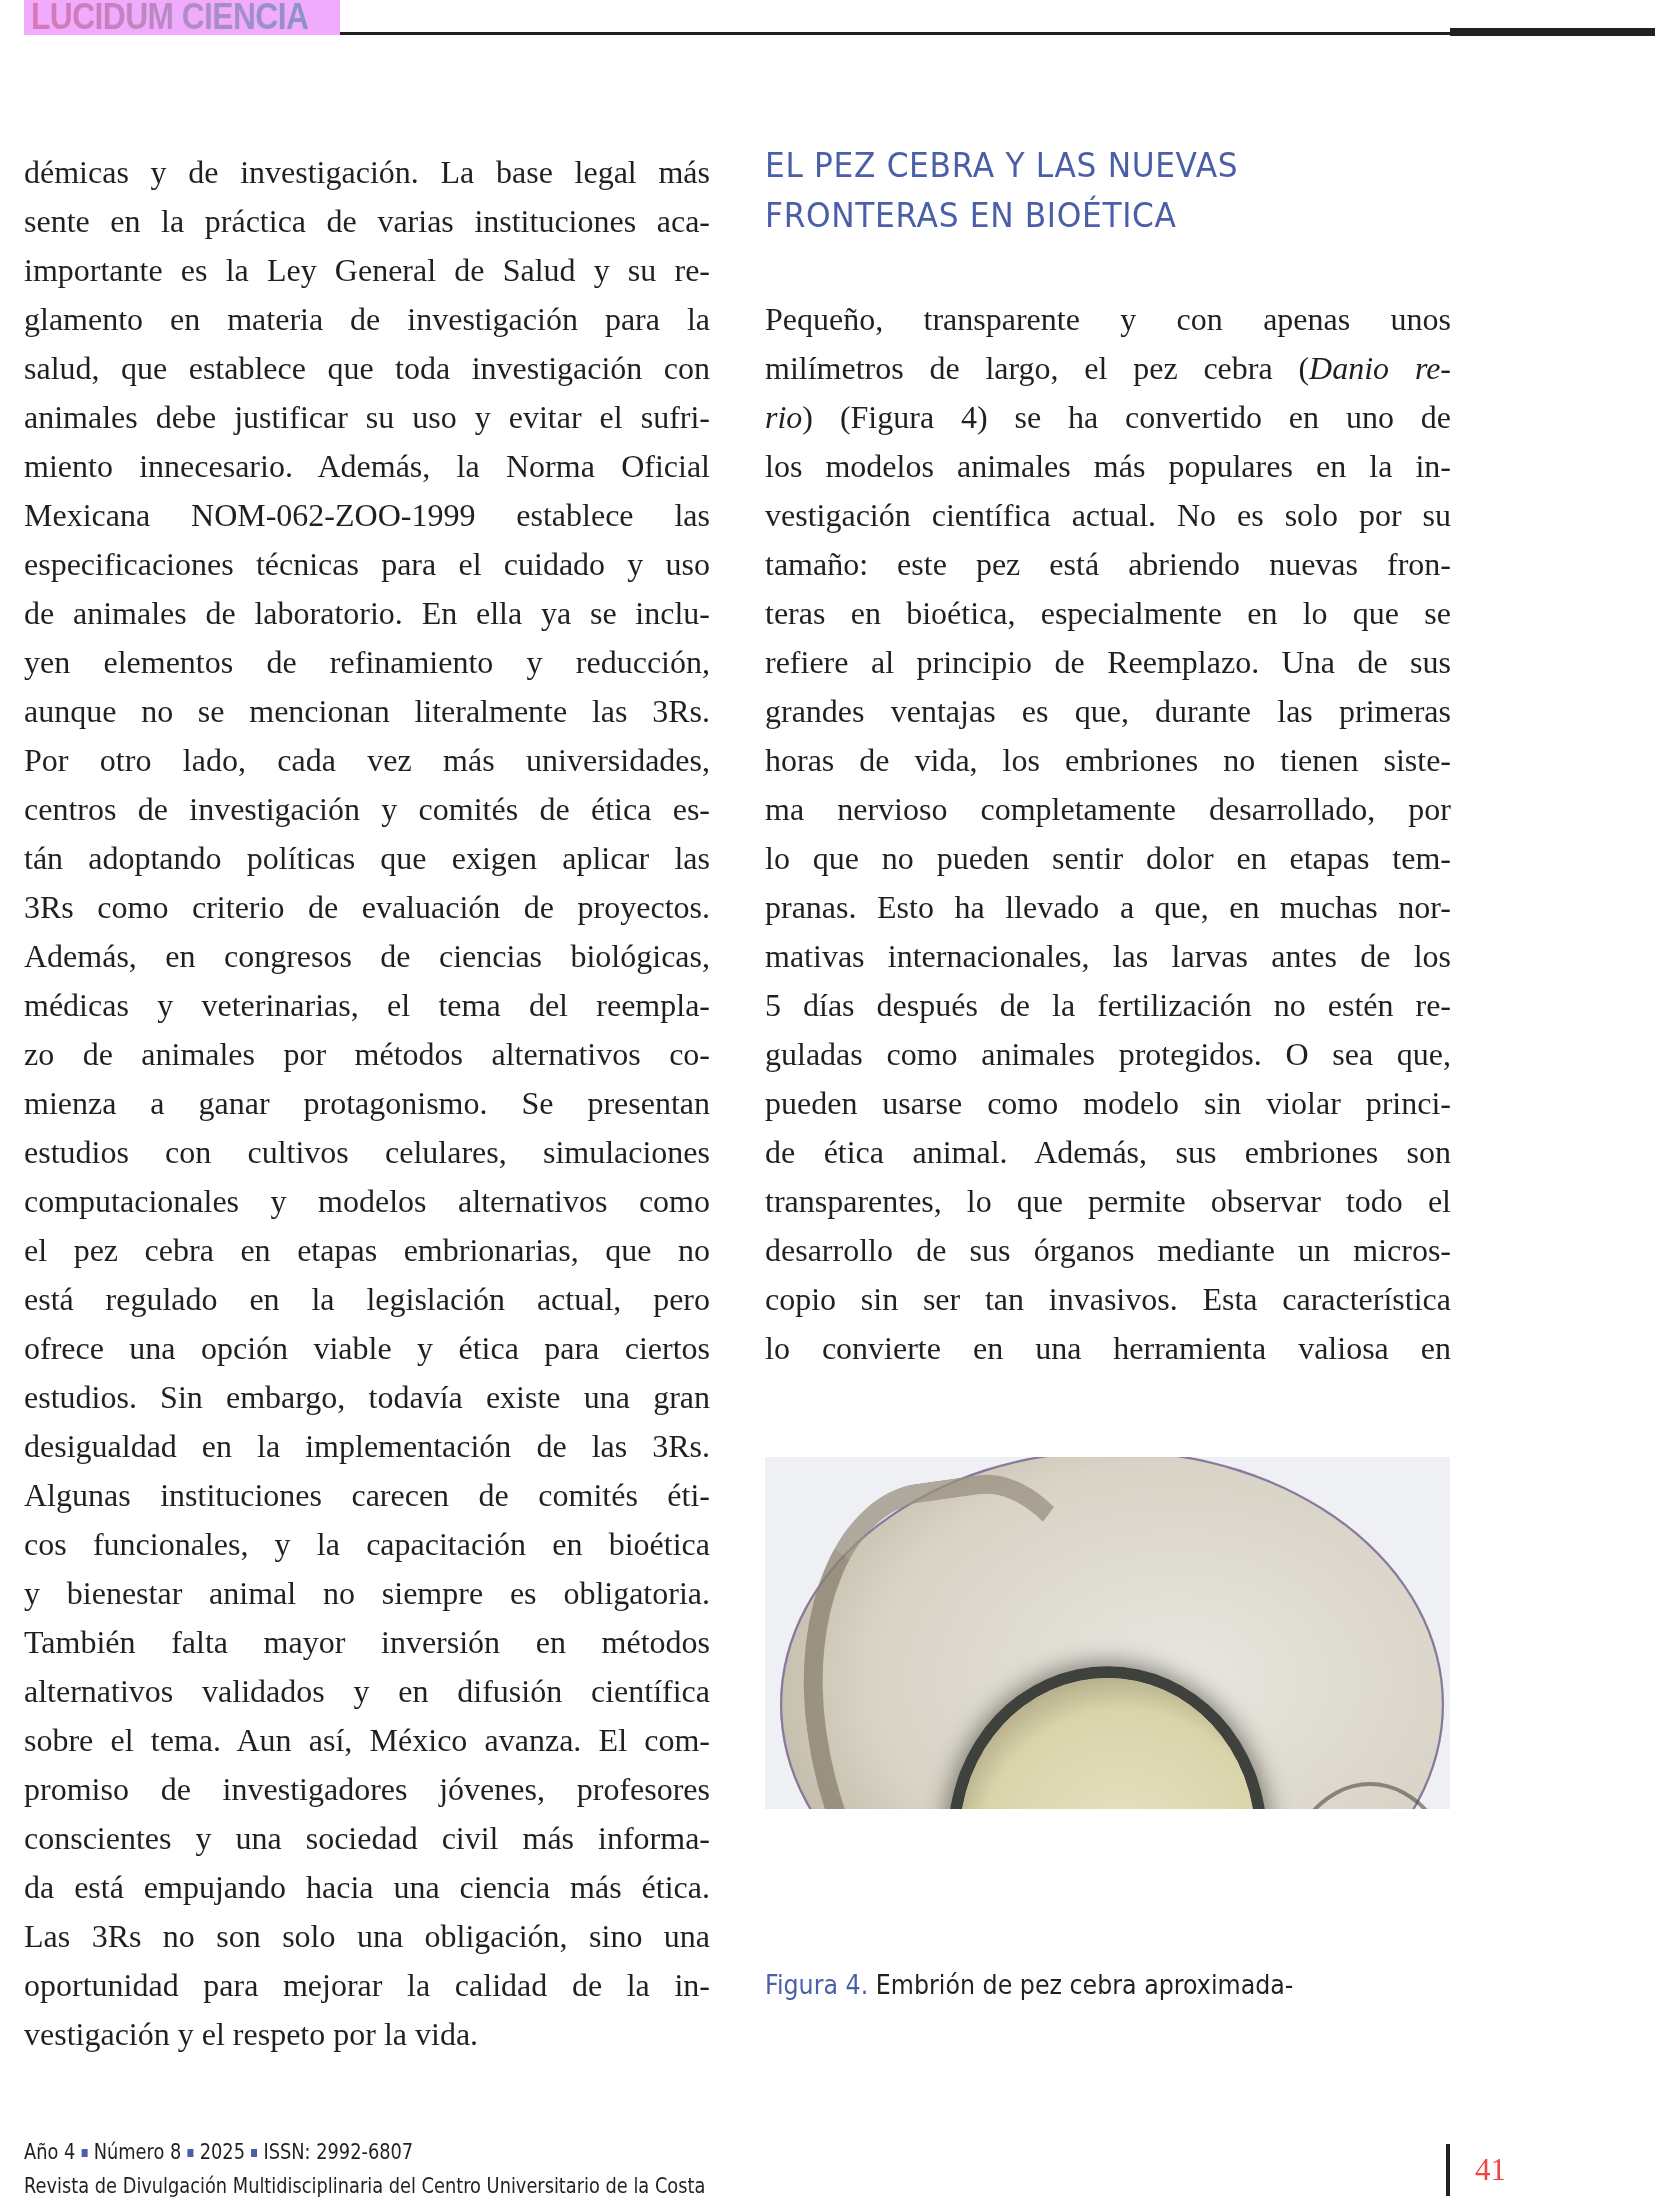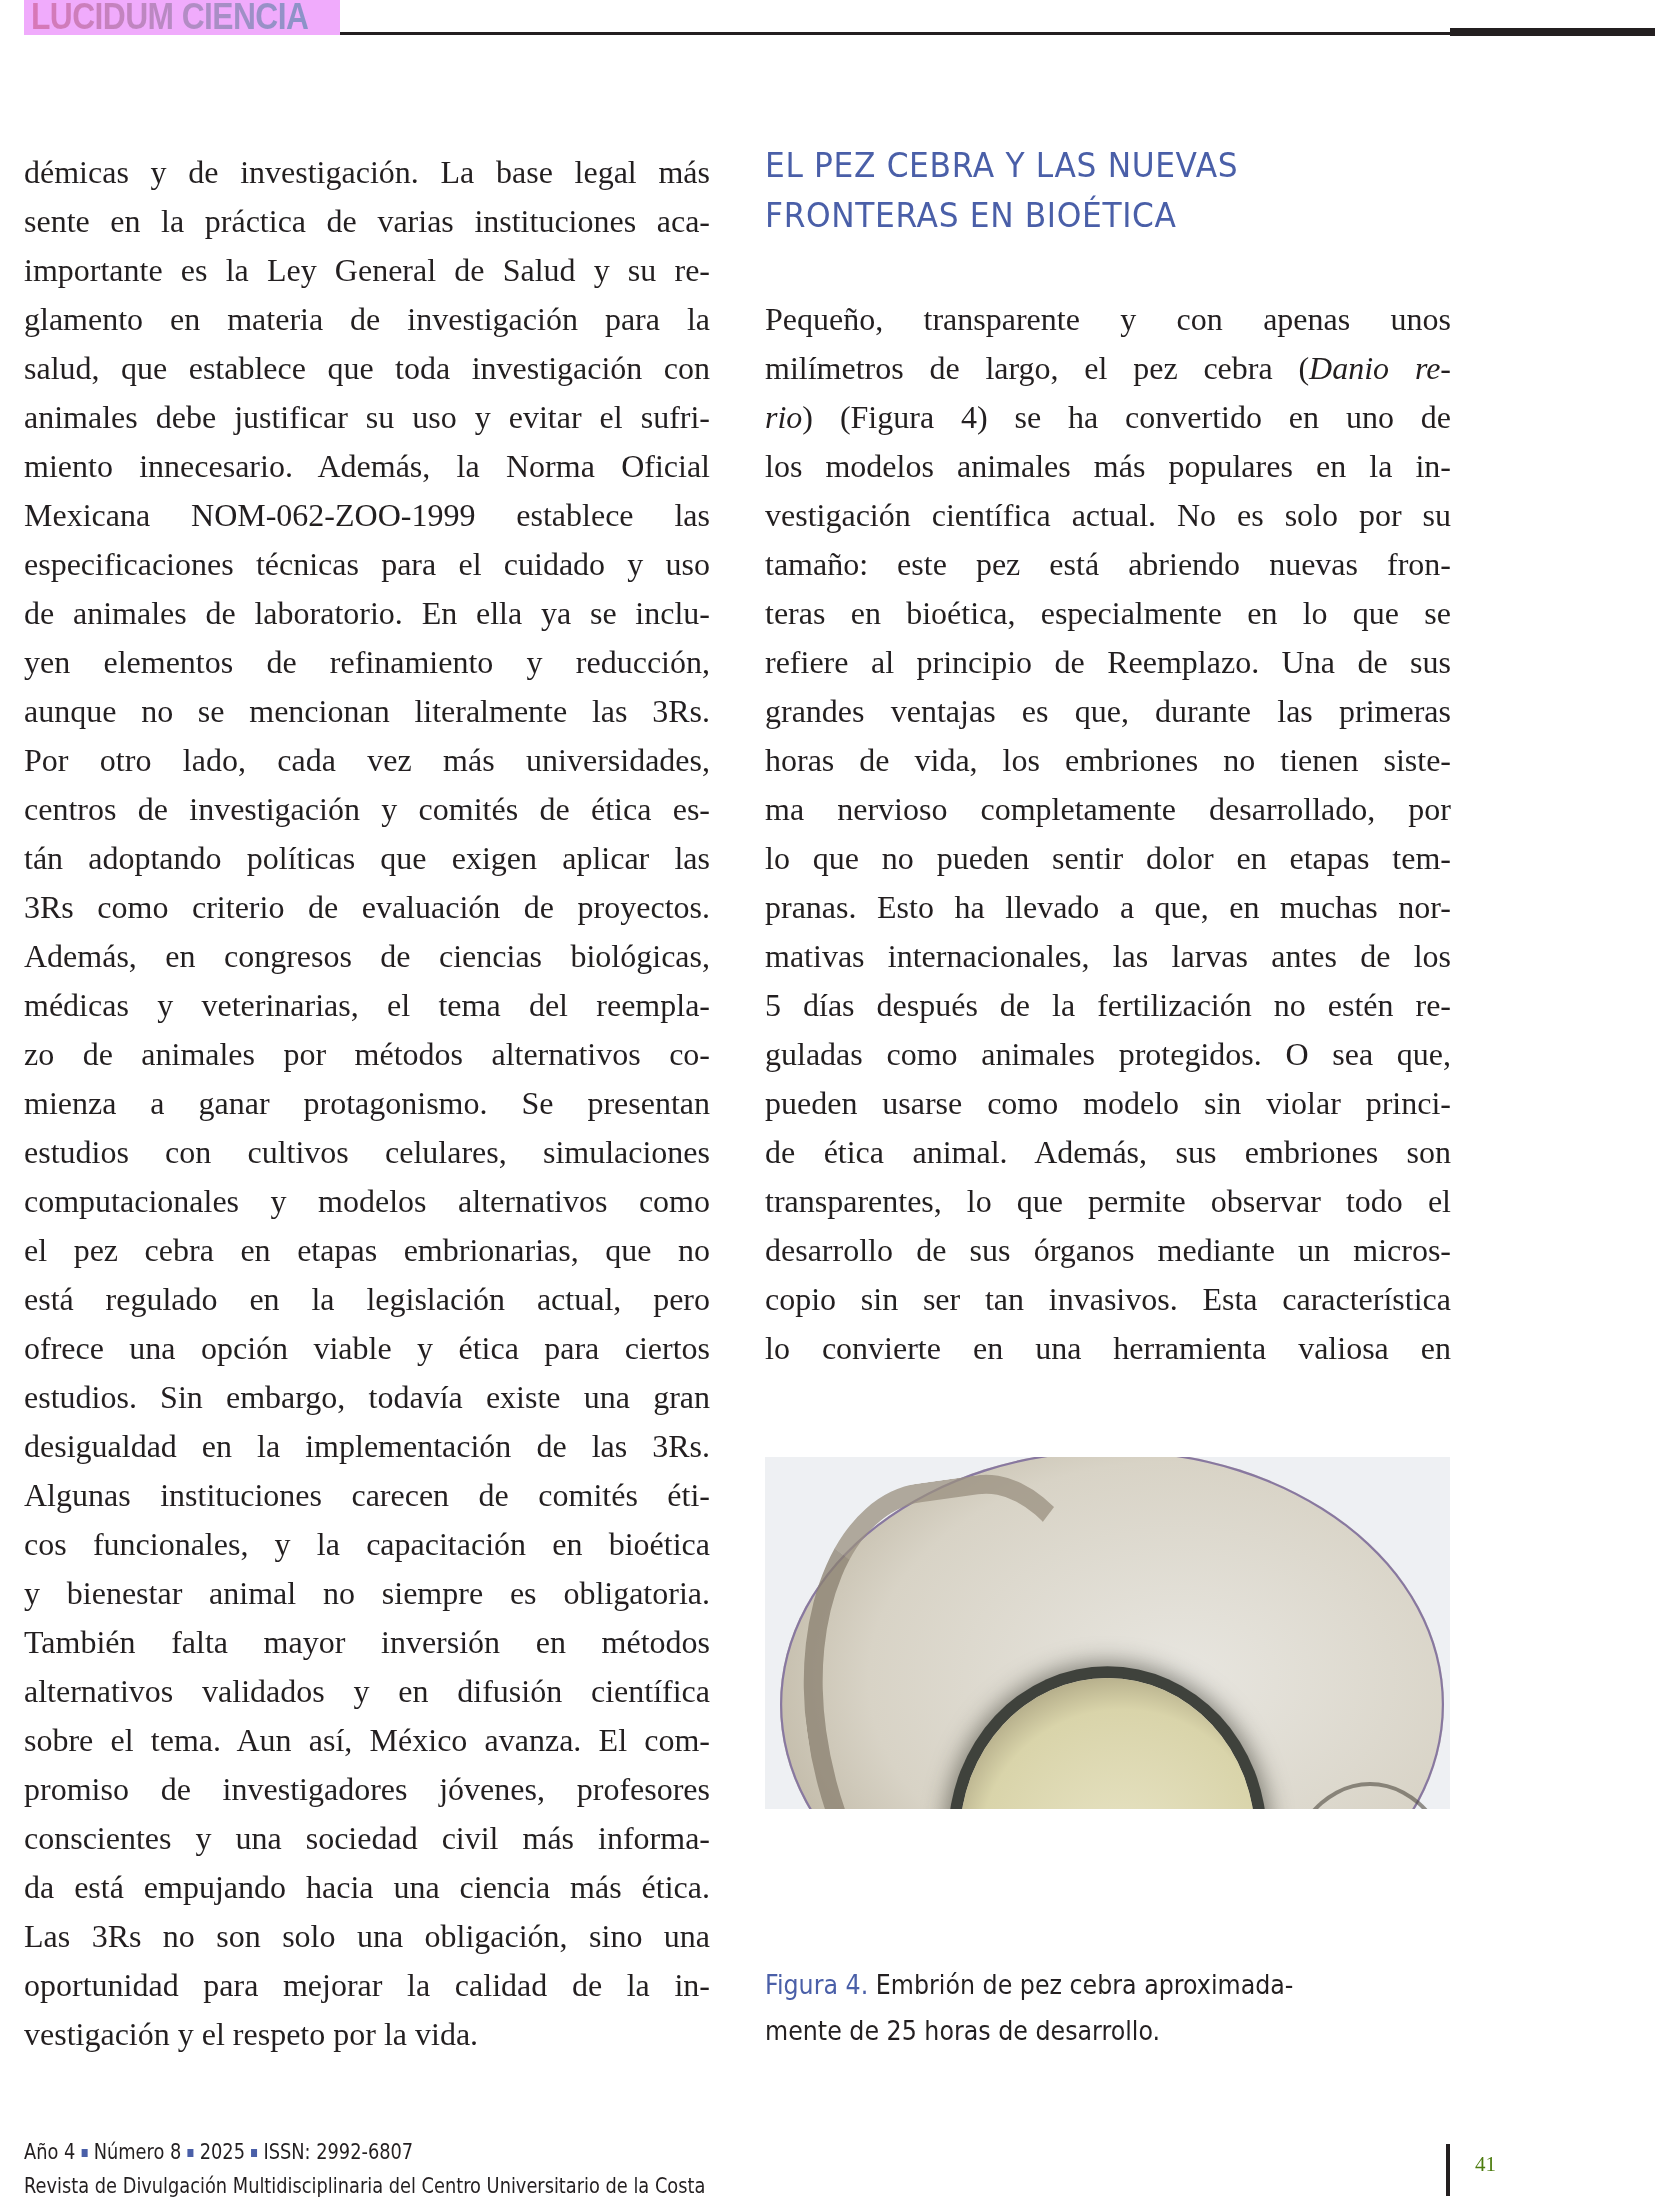--- a/index.html
+++ b/index.html
@@ -48,21 +48,21 @@
   .caption { position:absolute; left:765px; top:1962px; width:686px;
     font-family:"DejaVu Sans", sans-serif; font-size:27px; line-height:46px; color:#231f20; }
   .caption span.line2 { display:block; }
   .caption .label { color:#4a5fa8; }
   .caption .cap { display:inline-block; transform:scaleX(0.88); transform-origin:left; white-space:nowrap; }
 
   .footer { position:absolute; left:24px; top:2135px; font-family:"DejaVu Sans", sans-serif; font-size:20.7px; line-height:34px; color:#231f20; }
   .footer .row { display:block; white-space:nowrap; transform:scaleX(0.86); transform-origin:left; }
   .sq { display:inline-block; width:6.6px; height:8px; background:#4a5fa8; margin:0 7.4px; vertical-align:2.2px; }
   .page-bar { position:absolute; left:1446px; top:2144px; width:3.7px; height:52px; background:#231f20; }
-  .page-num { position:absolute; left:1475px; top:2152px; font-family:"Liberation Serif", serif; font-size:21px; color:#4d7c0f; }
+  .page-num { position:absolute; left:1475px; top:2152px; font-family:"Liberation Serif", serif; font-size:31px; color:#ef4444; }
 </style>
 </head>
 <body>
 
 <div class="masthead">
   <div class="masthead-text">LUCIDUM CIENCIA</div>
 </div>
 <div class="rule-thin"></div>
 <div class="rule-thick"></div>
 
@@ -148,21 +148,20 @@
   <div class="head"></div>
   <div class="eye"></div>
   <div class="stamp">
     <div>2018/02/25</div>
     <div>20:35:31</div>
   </div>
 </div>
 
 <div class="caption">
   <span class="cap"><span class="label">Figura 4.</span><span> Embrión de pez cebra aproximada-</span></span>
-  <span class="line2"><span class="cap">mente de 25 horas de desarrollo.</span></span>
 </div>
 
 <div class="footer">
   <span class="row"><span>Año 4</span><span class="sq"></span><span>Número 8</span><span class="sq"></span><span>2025</span><span class="sq"></span><span>ISSN: 2992-6807</span></span>
   <span class="row">Revista de Divulgación Multidisciplinaria del Centro Universitario de la Costa</span>
 </div>
 <div class="page-bar"></div>
 <div class="page-num">41</div>
 
 

